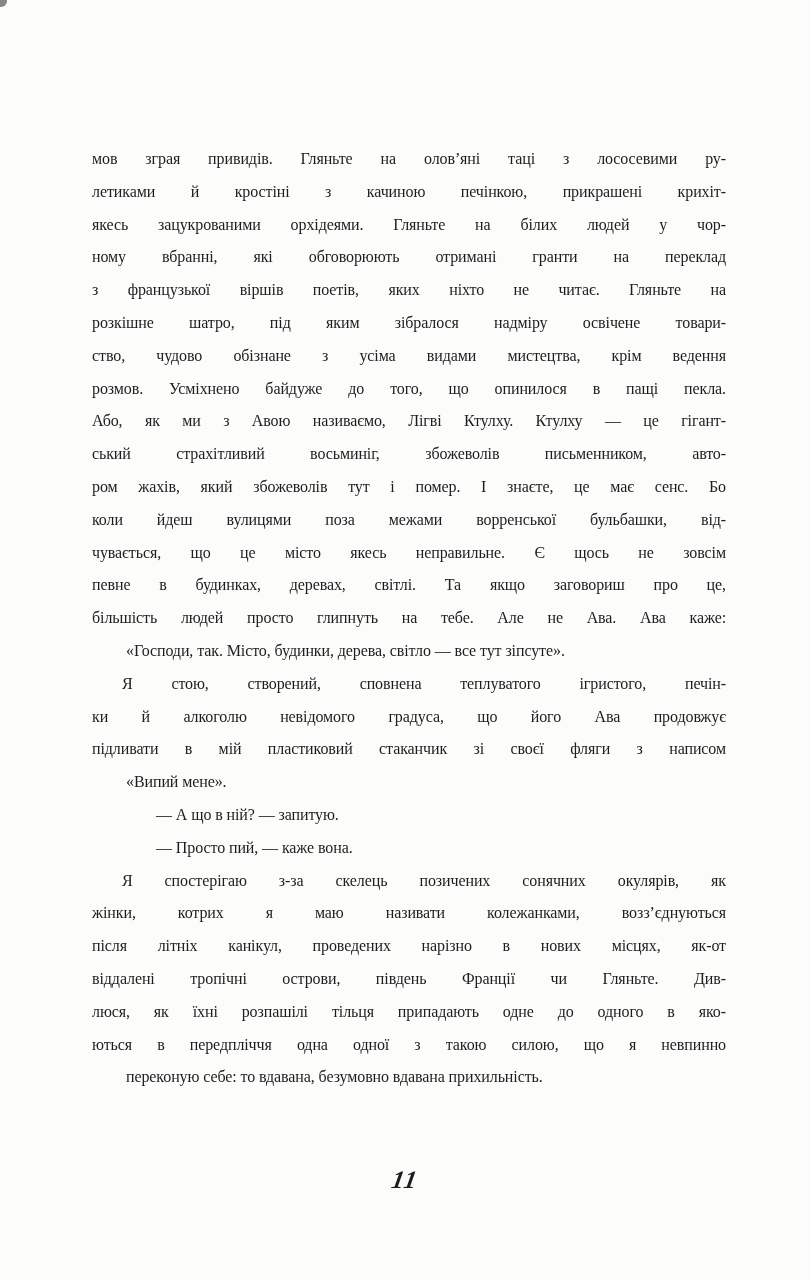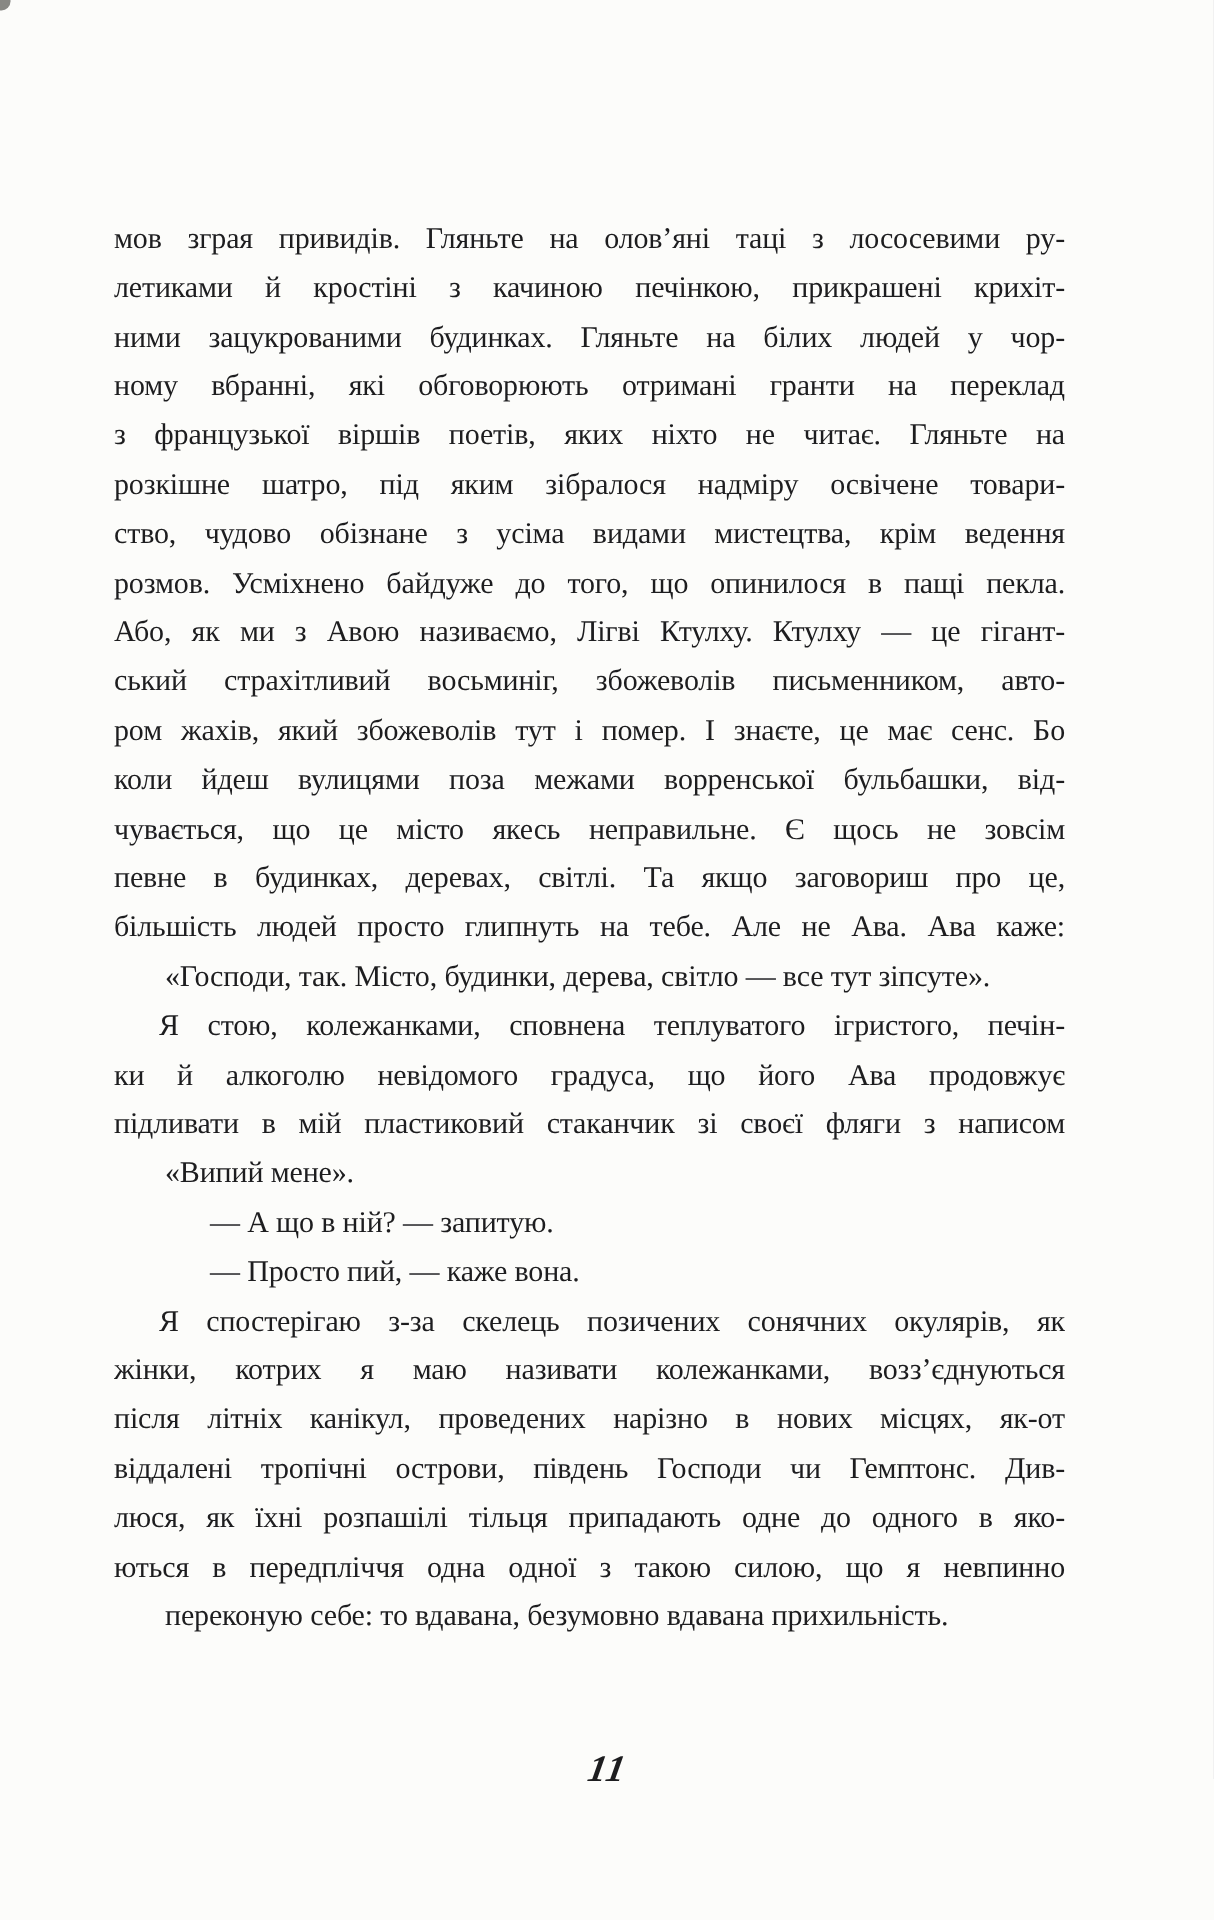--- a/index.html
+++ b/index.html
@@ -12,24 +12,24 @@
     width: 809px;
     height: 1280px;
     margin: 0 auto;
     background: var(--paper, #fcfcfa);
     color: var(--ink, #1d1d1f);
     font-family: "Liberation Serif", "DejaVu Serif", serif;
     overflow: hidden;
   }
   .text-block {
     position: absolute;
-    left: 76px;
+    left: 92px;
     top: 143px;
     width: 634px;
-    font-size: 20px;
+    font-size: 16px;
     letter-spacing: -0.1px;
   }
   .paragraph {
     margin: 0;
     padding: 0;
   }
   .line {
     height: 32.8px;
     line-height: 32.8px;
     text-align: justify;
@@ -72,52 +72,52 @@
 </style>
 </head>
 <body>
 
 <div class="page">
   <div class="corner-speck"></div>
   <div class="text-block">
       <div class="paragraph">
         <div class="line">мов зграя привидів. Гляньте на олов’яні таці з лососевими ру-</div>
         <div class="line">летиками й кростіні з качиною печінкою, прикрашені крихіт-</div>
-        <div class="line">ними зацукрованими будинках. Гляньте на білих людей у чор-</div>
+        <div class="line">якесь зацукрованими орхідеями. Гляньте на білих людей у чор-</div>
         <div class="line">ному вбранні, які обговорюють отримані гранти на переклад</div>
         <div class="line">з французької віршів поетів, яких ніхто не читає. Гляньте на</div>
         <div class="line">розкішне шатро, під яким зібралося надміру освічене товари-</div>
         <div class="line">ство, чудово обізнане з усіма видами мистецтва, крім ведення</div>
         <div class="line">розмов. Усміхнено байдуже до того, що опинилося в пащі пекла.</div>
         <div class="line">Або, як ми з Авою називаємо, Лігві Ктулху. Ктулху — це гігант-</div>
         <div class="line">ський страхітливий восьминіг, збожеволів письменником, авто-</div>
         <div class="line">ром жахів, який збожеволів тут і помер. І знаєте, це має сенс. Бо</div>
         <div class="line">коли йдеш вулицями поза межами ворренської бульбашки, від-</div>
         <div class="line">чувається, що це місто якесь неправильне. Є щось не зовсім</div>
         <div class="line">певне в будинках, деревах, світлі. Та якщо заговориш про це,</div>
         <div class="line">більшість людей просто глипнуть на тебе. Але не Ава. Ава каже:</div>
         <div class="line last">«Господи, так. Місто, будинки, дерева, світло — все тут зіпсуте».</div>
       </div>
       <div class="paragraph">
-        <div class="line indent">Я стою, колежанками, сповнена теплуватого ігристого, печін-</div>
+        <div class="line indent">Я стою, створений, сповнена теплуватого ігристого, печін-</div>
         <div class="line">ки й алкоголю невідомого градуса, що його Ава продовжує</div>
         <div class="line">підливати в мій пластиковий стаканчик зі своєї фляги з написом</div>
         <div class="line last">«Випий мене».</div>
       </div>
       <div class="paragraph">
         <div class="line last indent">— А що в ній? — запитую.</div>
       </div>
       <div class="paragraph">
         <div class="line last indent">— Просто пий, — каже вона.</div>
       </div>
       <div class="paragraph">
         <div class="line indent">Я спостерігаю з-за скелець позичених сонячних окулярів, як</div>
         <div class="line">жінки, котрих я маю називати колежанками, возз’єднуються</div>
         <div class="line">після літніх канікул, проведених нарізно в нових місцях, як-от</div>
-        <div class="line">віддалені тропічні острови, південь Господи чи Гемптонс. Див-</div>
+        <div class="line">віддалені тропічні острови, південь Франції чи Гляньте. Див-</div>
         <div class="line">люся, як їхні розпашілі тільця припадають одне до одного в яко-</div>
         <div class="line">ються в передпліччя одна одної з такою силою, що я невпинно</div>
         <div class="line last">переконую себе: то вдавана, безумовно вдавана прихильність.</div>
       </div>
     </div>
   <div class="page-number-wrap">
     <span class="page-number">11</span>
   </div>
 </div>
 

